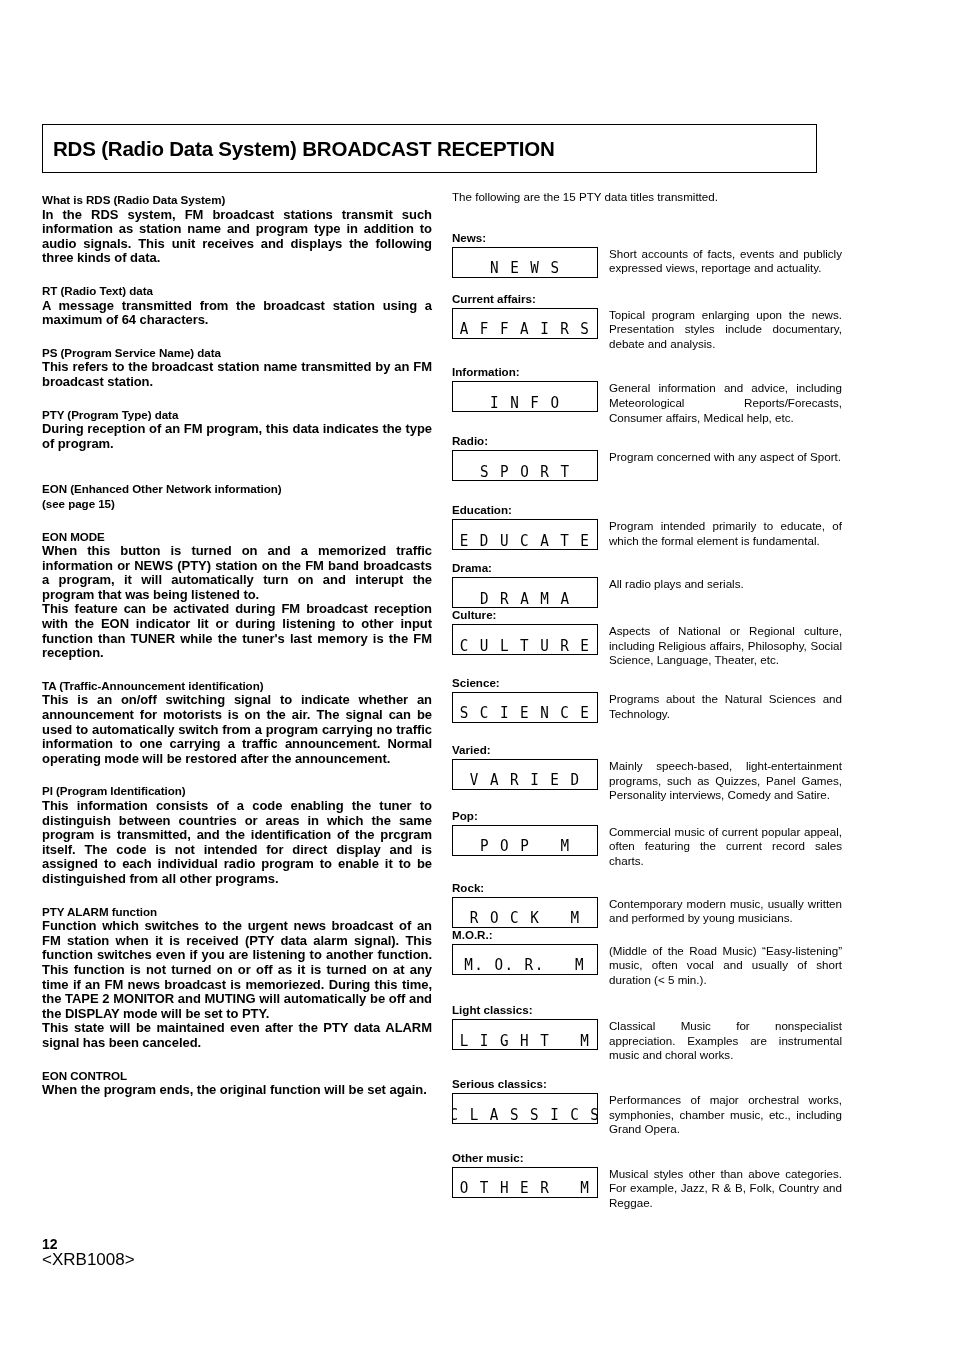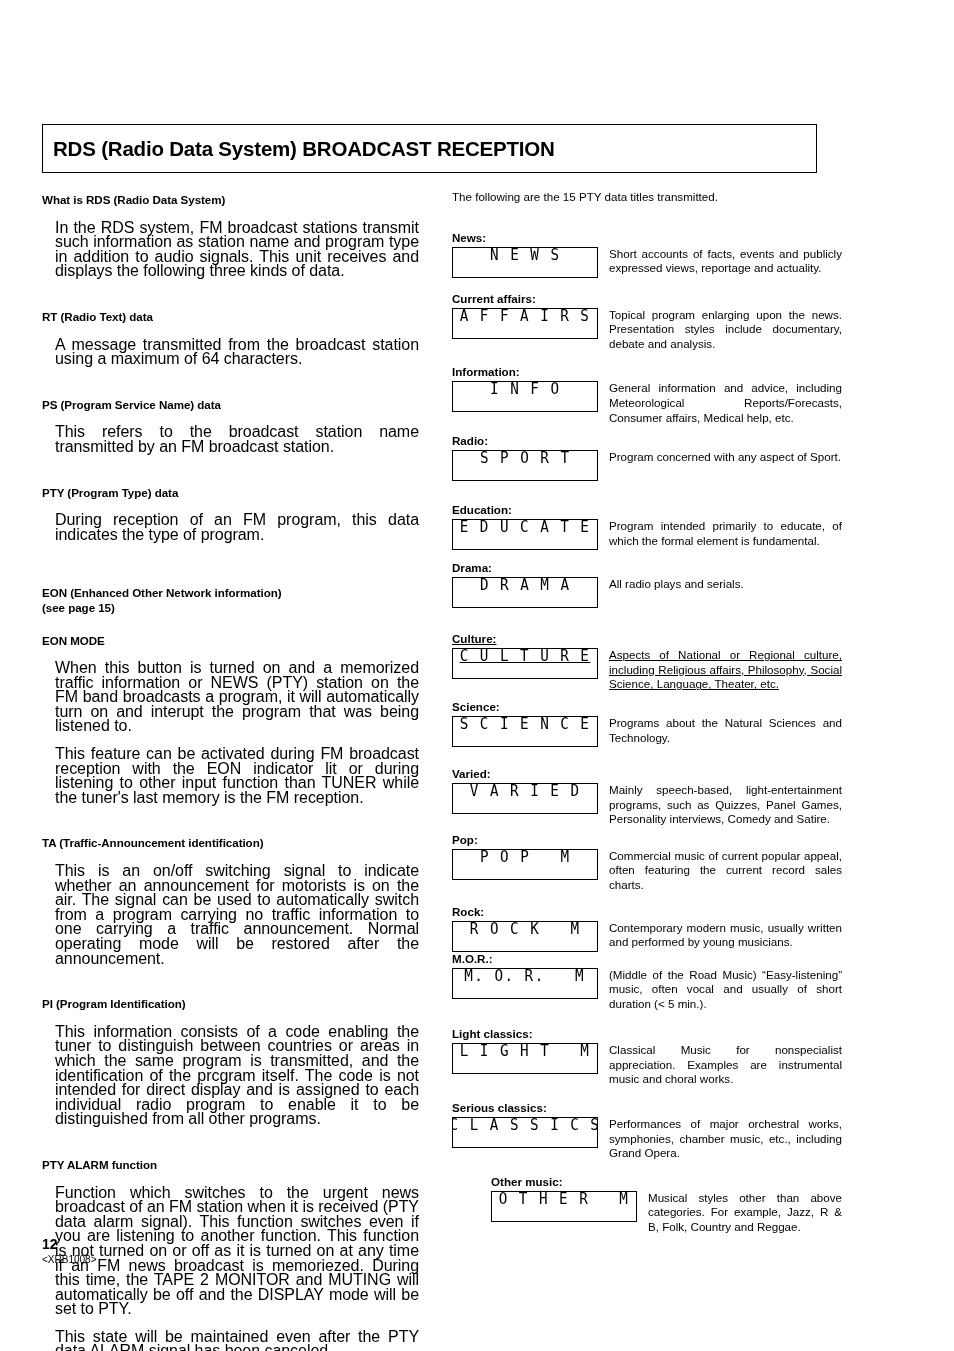--- a/index.html
+++ b/index.html
@@ -59,27 +59,28 @@
 
   
   h3.sub {
     margin: 0;
     font-size: 11.6px;
     font-weight: bold;
     line-height: 14.6px;
     letter-spacing: -0.05px;
   }
   p.body {
-    margin: 13px;
-    font-size: 16px;
+    margin: 0;
+    font-size: 13px;
     line-height: 14.6px;
     text-align: justify;
     letter-spacing: -0.05px;
     -webkit-hyphens: none;
     hyphens: none;
+    font-weight: bold;
   }
   p.body.last-left { text-align: left; }
 
   .intro {
     margin: 0 0 26px 0;
     font-size: 11.6px;
     line-height: 14.6px;
   }
 
   
@@ -97,21 +98,21 @@
     display: flex;
     align-items: flex-start;
   }
   .lcd-box {
     width: 146px;
     height: 31px;
     border: 1.4px solid #000;
     box-sizing: border-box;
     flex: 0 0 146px;
     display: flex;
-    align-items: flex-start;
+    align-items: flex-end;
     justify-content: center;
     background: #fff;
     overflow: hidden;
   }
   .lcd-text {
     font-family: "DejaVu Sans Mono", monospace;
     font-size: 15.5px;
     letter-spacing: 1.6px;
     line-height: 1;
     color: #000;
@@ -133,21 +134,21 @@
     position: absolute;
     left: 42px;
     top: 1236px;
   }
   .footer-page {
     font-size: 14px;
     font-weight: bold;
     line-height: 16px;
   }
   .footer-code {
-    font-size: 10px;
+    font-size: 17px;
     line-height: 14px;
     margin-top: 1px;
   }
 </style>
 </head>
 <body>
 
 <div class="page">
 
   <div class="header-box">
@@ -237,21 +238,21 @@
         </div>
         <div class="pty-entry" style="margin-top: 11px;">
           <div class="pty-label">Drama:</div>
           <div class="pty-row">
             <div class="lcd-box">
               <div class="lcd-text">D R A M A</div>
             </div>
             <div class="pty-desc">All radio plays and serials.</div>
           </div>
         </div>
-        <div class="pty-entry" style="margin-top: 24px; text-decoration: underline;">
+        <div class="pty-entry" style="">
           <div class="pty-label">Culture:</div>
           <div class="pty-row">
             <div class="lcd-box">
               <div class="lcd-text">C U L T U R E</div>
             </div>
             <div class="pty-desc">Aspects of National or Regional culture, including Religious affairs, Philosophy, Social Science, Language, Theater, etc.</div>
           </div>
         </div>
         <div class="pty-entry" style="margin-top: 8px;">
           <div class="pty-label">Science:</div>
@@ -309,21 +310,21 @@
         </div>
         <div class="pty-entry" style="margin-top: 14px;">
           <div class="pty-label">Serious classics:</div>
           <div class="pty-row">
             <div class="lcd-box">
               <div class="lcd-text">C L A S S I C S</div>
             </div>
             <div class="pty-desc">Performances of major orchestral works, symphonies, chamber music, etc., including Grand Opera.</div>
           </div>
         </div>
-        <div class="pty-entry" style="margin-top: 14px; margin-left: 39px;">
+        <div class="pty-entry" style="margin-top: 14px;">
           <div class="pty-label">Other music:</div>
           <div class="pty-row">
             <div class="lcd-box">
               <div class="lcd-text">O T H E R   M</div>
             </div>
             <div class="pty-desc">Musical styles other than above categories. For example, Jazz, R &amp; B, Folk, Country and Reggae.</div>
           </div>
         </div>
       </div>
   </div>

